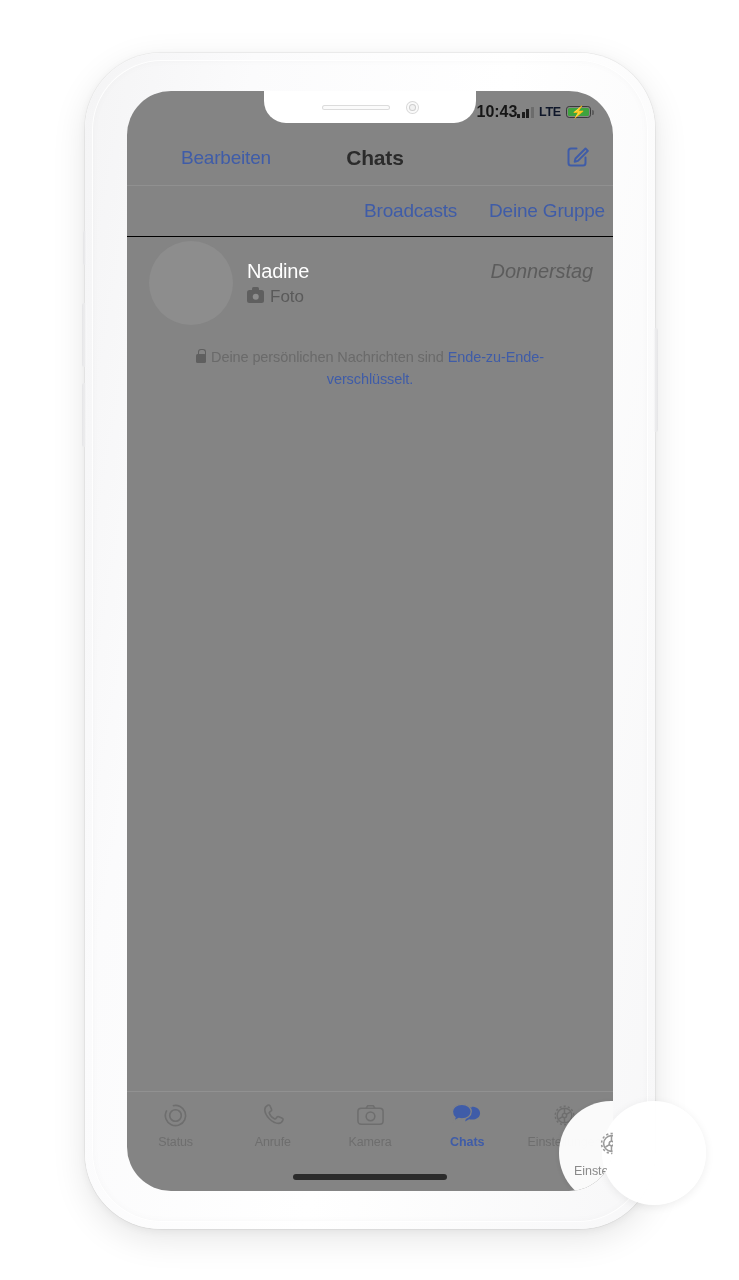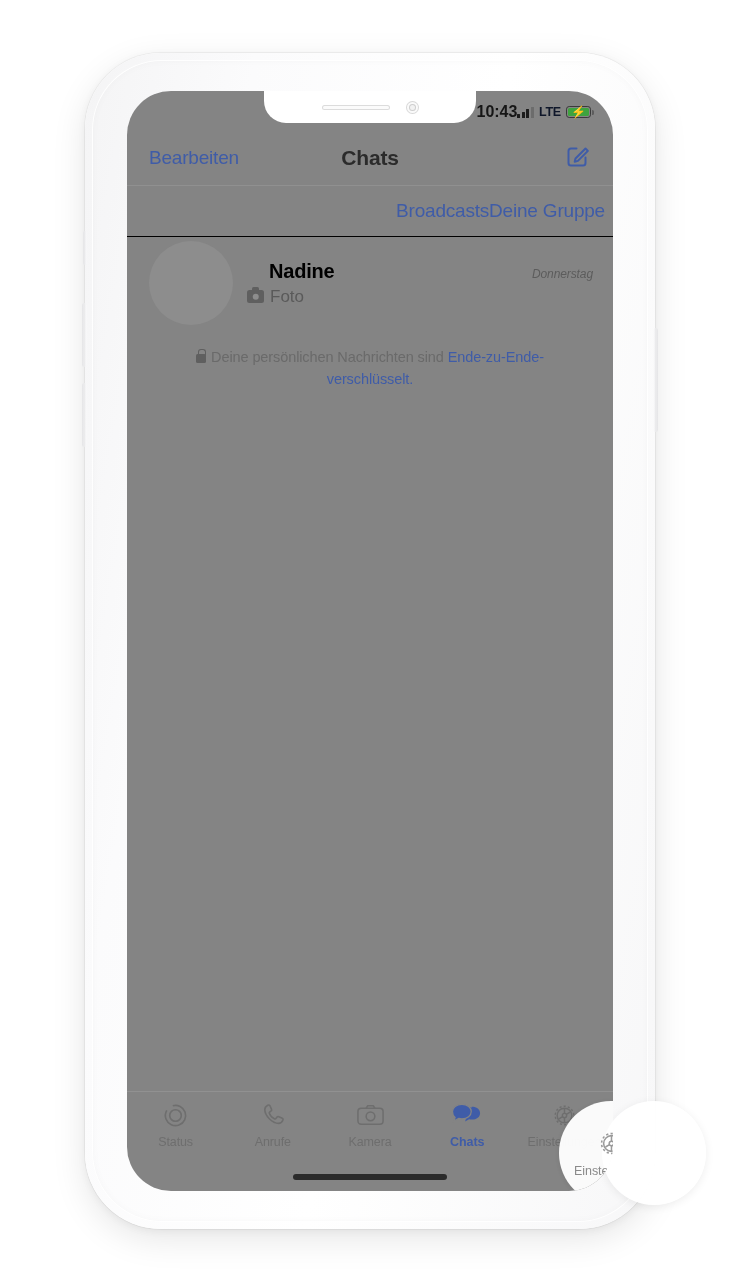--- a/index.html
+++ b/index.html
@@ -169,20 +169,21 @@
     text-align: center;
     font-size: 21px;
     font-weight: bold;
     color: #2b2b2b;
     letter-spacing: -0.2px;
   }
   .blue-action {
     color: #3f5ca8;
     font-size: 19px;
     letter-spacing: -0.2px;
+    margin-left: 32px;
   }
 
   
   #broadcast-bar {
     position: absolute;
     top: 94px; left: 0; right: 0;
     height: 52px;
     display: flex;
     align-items: center;
     justify-content: flex-end;
@@ -205,27 +206,26 @@
   .avatar {
     flex: 0 0 auto;
     width: 84px; height: 84px;
     border-radius: 50%;
     background: #8d8d8d;
   }
   .chat-main { flex: 1 1 auto; min-width: 0; }
   .chat-top { display: flex; align-items: baseline; justify-content: space-between; }
   .chat-name {
     font-size: 20px;
-    font-weight: bold;
-    color: #000000;
+    font-weight: normal;
+    color: #ffffff;
     letter-spacing: -0.2px;
-    margin-left: 22px;
   }
   .chat-time {
-    font-size: 12px;
+    font-size: 20px;
     color: #5c5c5c;
     letter-spacing: -0.1px;
     white-space: nowrap;
     padding-left: 10px;
     font-style: italic;
   }
   .chat-preview {
     display: flex;
     align-items: center;
     gap: 6px;

